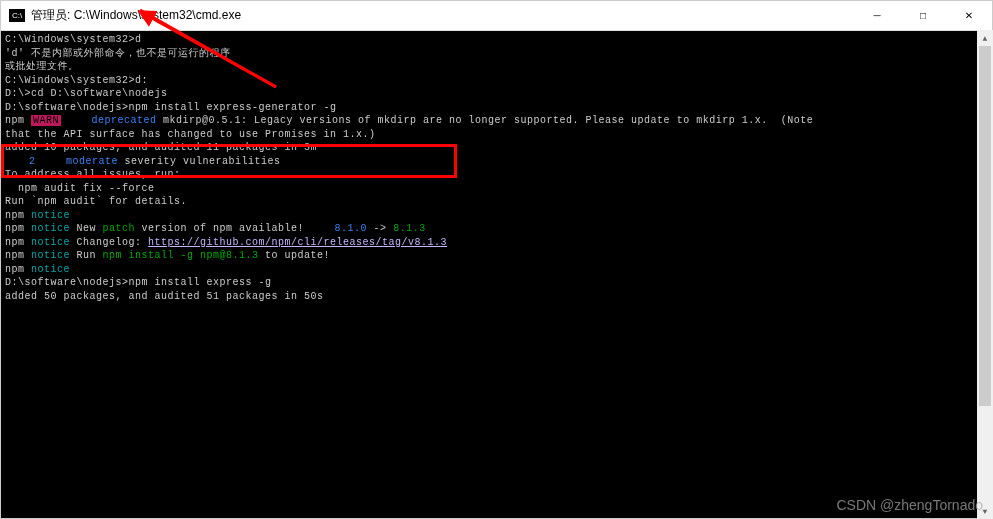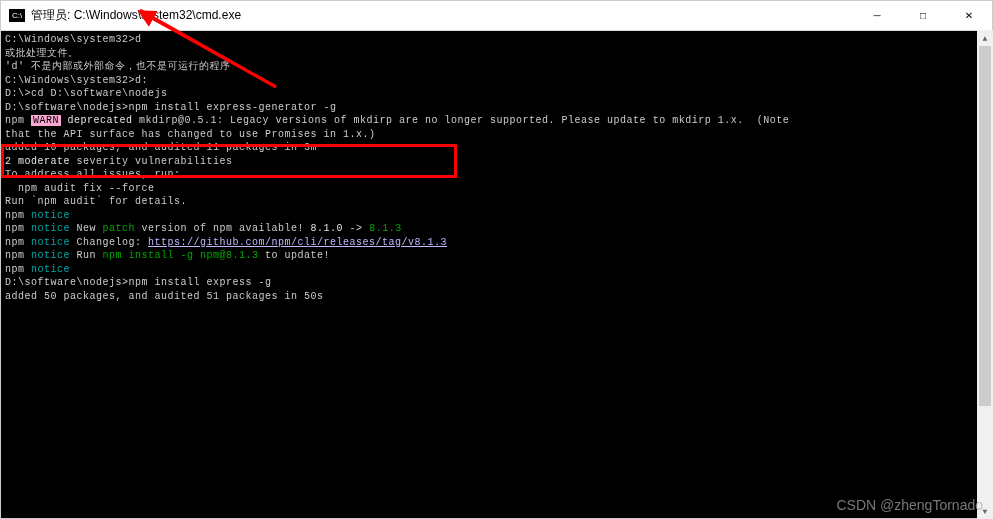--- a/index.html
+++ b/index.html
@@ -64,22 +64,22 @@
       background: #000;
       color: #ccc;
       padding: 2px 4px;
       line-height: 1.35;
       font-size: 10px;
       letter-spacing: 0.5px;
       overflow: hidden;
       position: relative;
     }
     .line { white-space: pre; }
-    .orange-bg { background: #f9a8d4; color: #000; padding: 0 2px; }
-    .red { color: #e5e5e5; }
+    .orange-bg { background: #be185d; color: #000; padding: 0 2px; }
+    .red { color: #3b82f6; padding-left: 24px; }
     .cyan { color: #00a8a8; }
     .green { color: #00a800; }
     .yellow-link { color: #c4b5fd; text-decoration: underline; }
     .highlight-box {
       position: absolute;
       border: 3px solid #ff0000;
       pointer-events: none;
     }
     .arrow {
       position: absolute;
@@ -130,22 +130,22 @@
     <span class="title-text">管理员: C:\Windows\system32\cmd.exe</span>
     <div class="window-controls">
       <div class="win-btn">─</div>
       <div class="win-btn">□</div>
       <div class="win-btn">✕</div>
     </div>
   </div>
 
   <div class="terminal">
     <div class="line">C:\Windows\system32&gt;d</div>
+    <div class="line">'d' 不是内部或外部命令，也不是可运行的程序</div>
     <div class="line">或批处理文件。</div>
-    <div class="line">'d' 不是内部或外部命令，也不是可运行的程序</div>
     <div class="line"></div>
     <div class="line">C:\Windows\system32&gt;d:</div>
     <div class="line"></div>
     <div class="line">D:\&gt;cd D:\software\nodejs</div>
     <div class="line"></div>
     <div class="line">D:\software\nodejs&gt;npm install express-generator -g</div>
     <div class="line"><span>npm </span><span class="orange-bg">WARN</span><span class="red"> deprecated</span><span> mkdirp@0.5.1: Legacy versions of mkdirp are no longer supported. Please update to mkdirp 1.x.  (Note</span></div>
     <div class="line">that the API surface has changed to use Promises in 1.x.)</div>
     <div class="line"></div>
     <div class="line">added 10 packages, and audited 11 packages in 3m</div>

